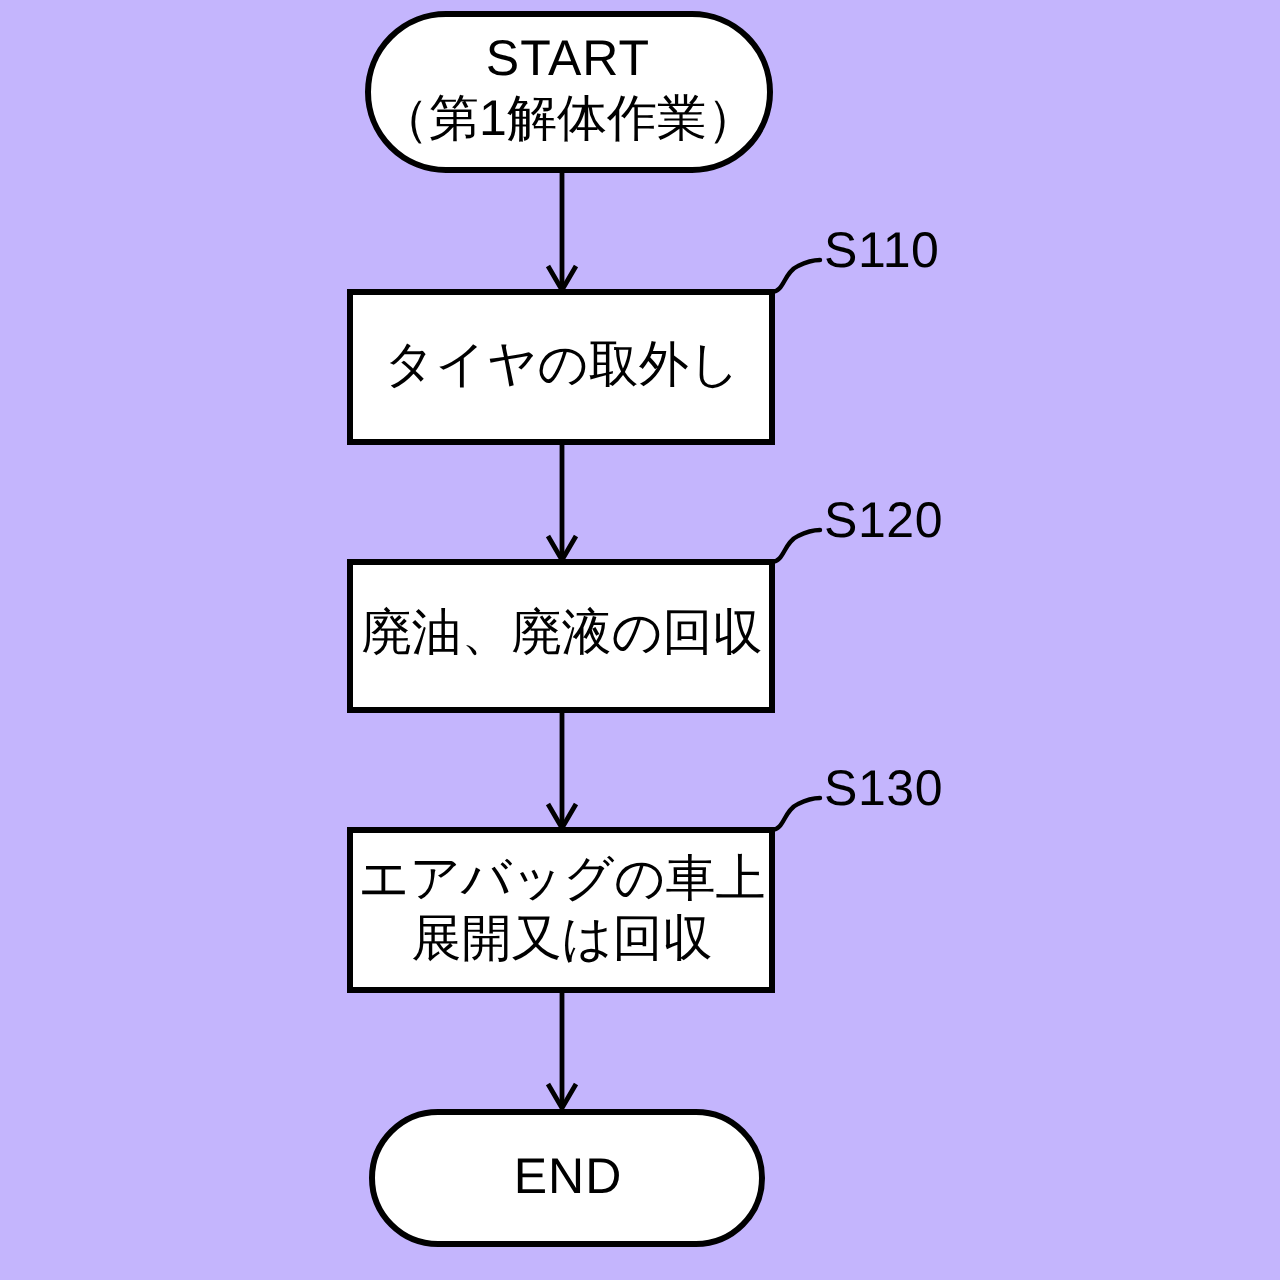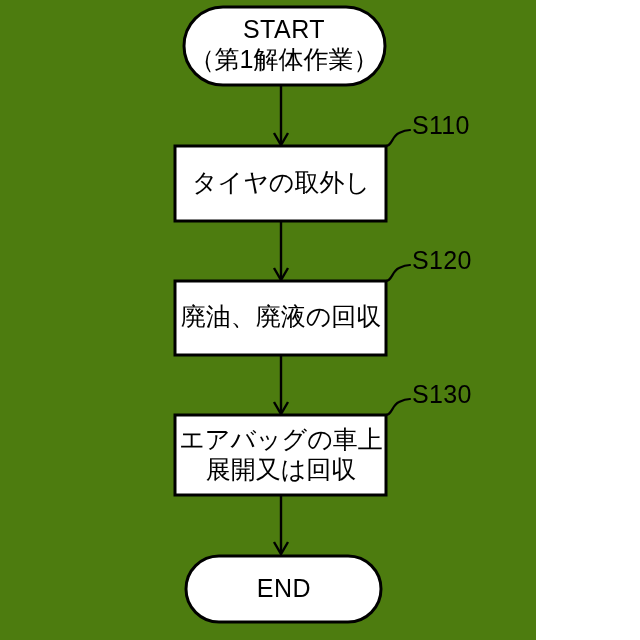--- a/index.html
+++ b/index.html
@@ -9,23 +9,23 @@
     background: #ffffff;
   }
   body {
     width: 640px;
     height: 640px;
     overflow: hidden;
     font-family: "Liberation Sans", "DejaVu Sans", sans-serif;
   }
   #flowchart-root {
     position: relative;
-    width: 536px;
+    width: 640px;
     height: 640px;
-    background: #4d7c0f;
+    background: #c4b5fd;
   }
   svg.diagram {
     display: block;
     width: 640px;
     height: 640px;
   }
   .shape-stroke {
     fill: #ffffff;
     stroke: #000000;
     stroke-width: 3;

